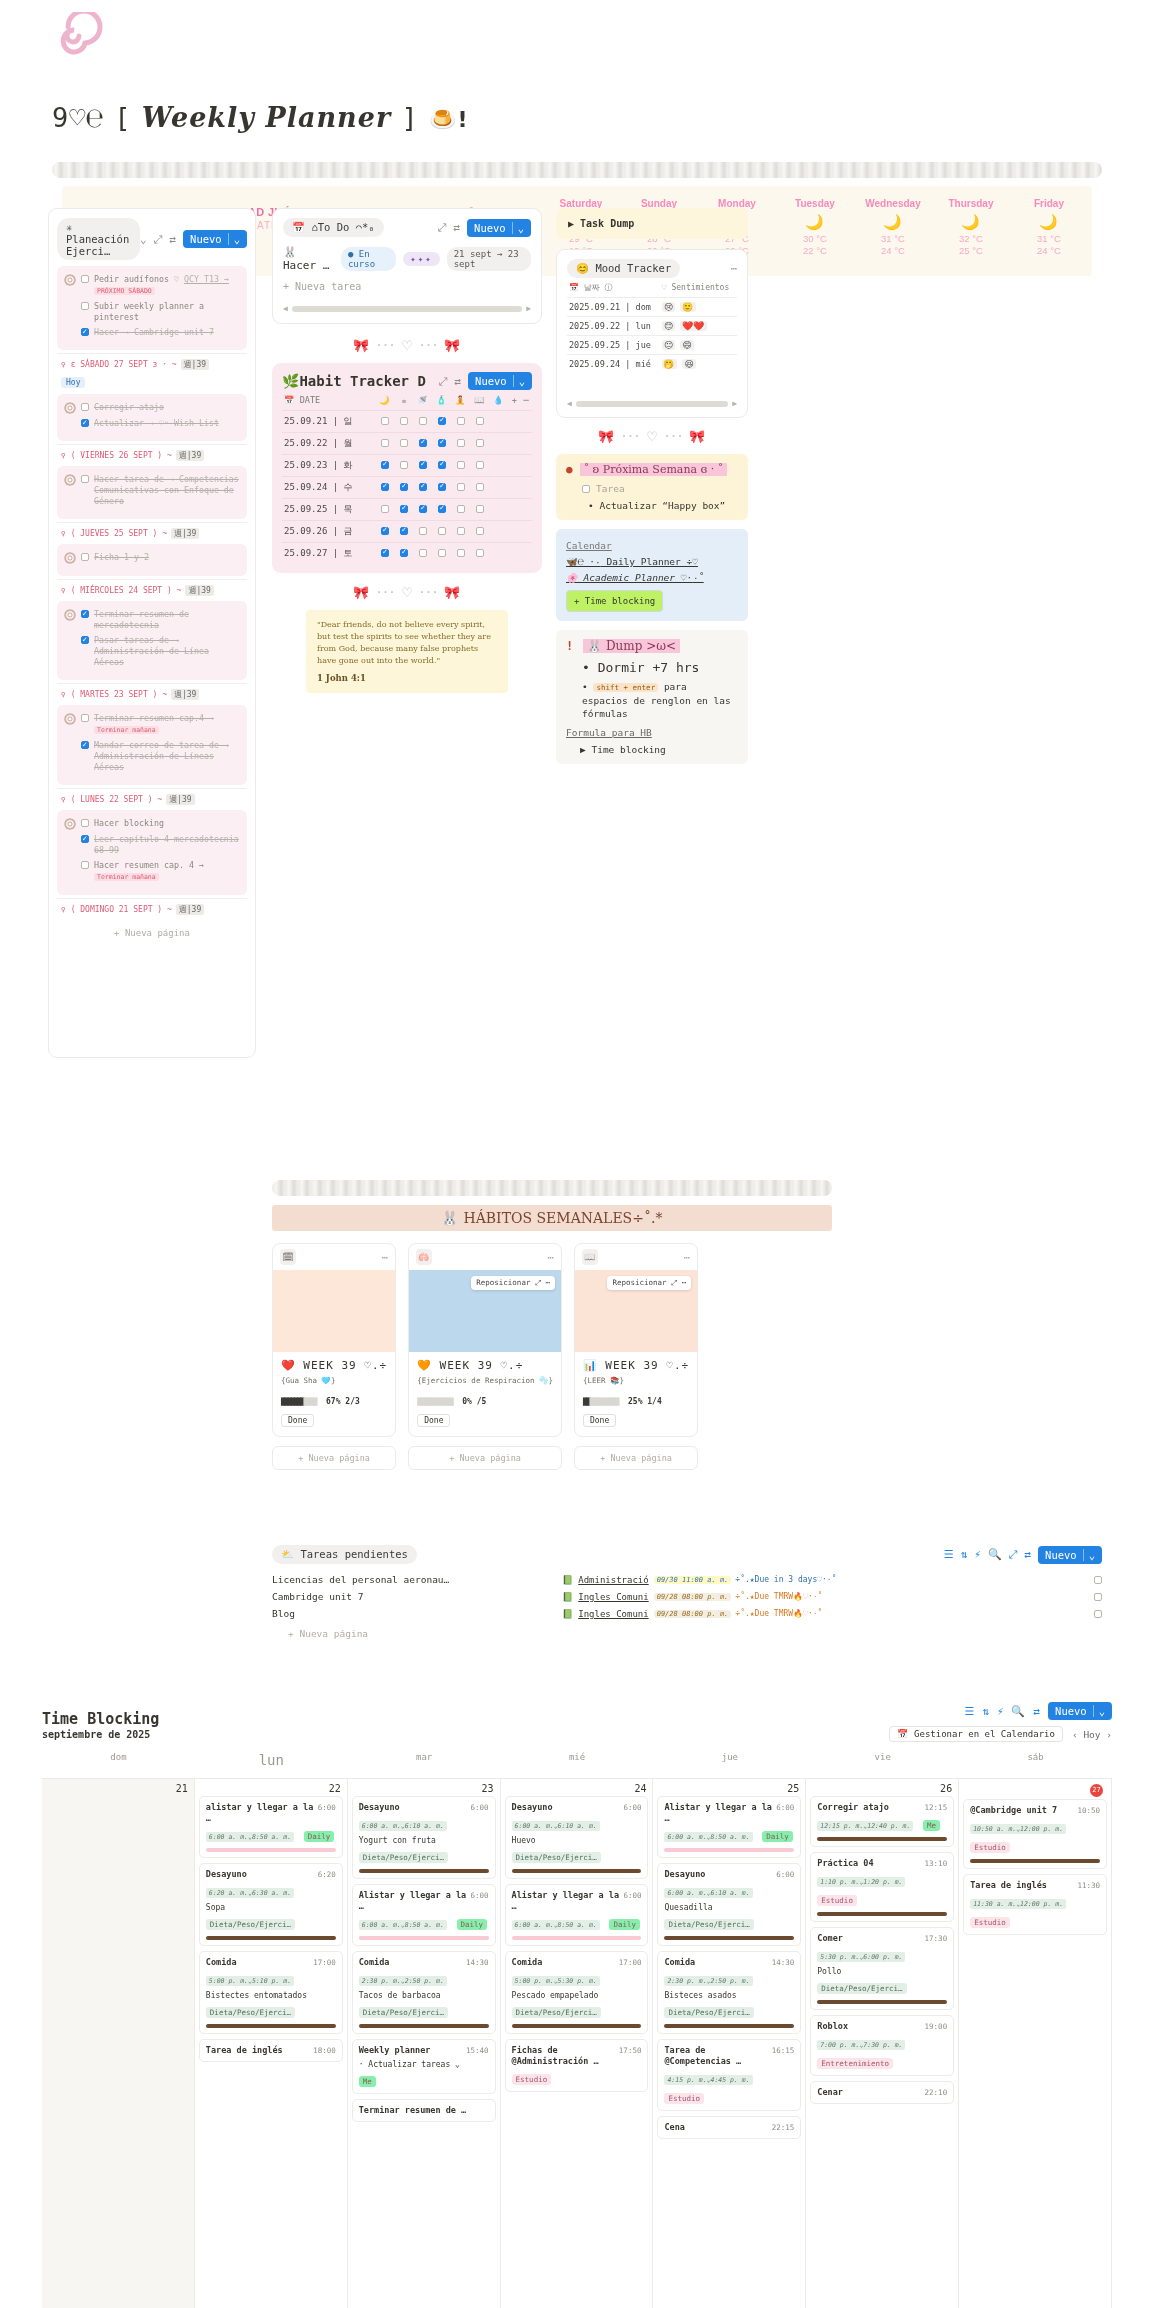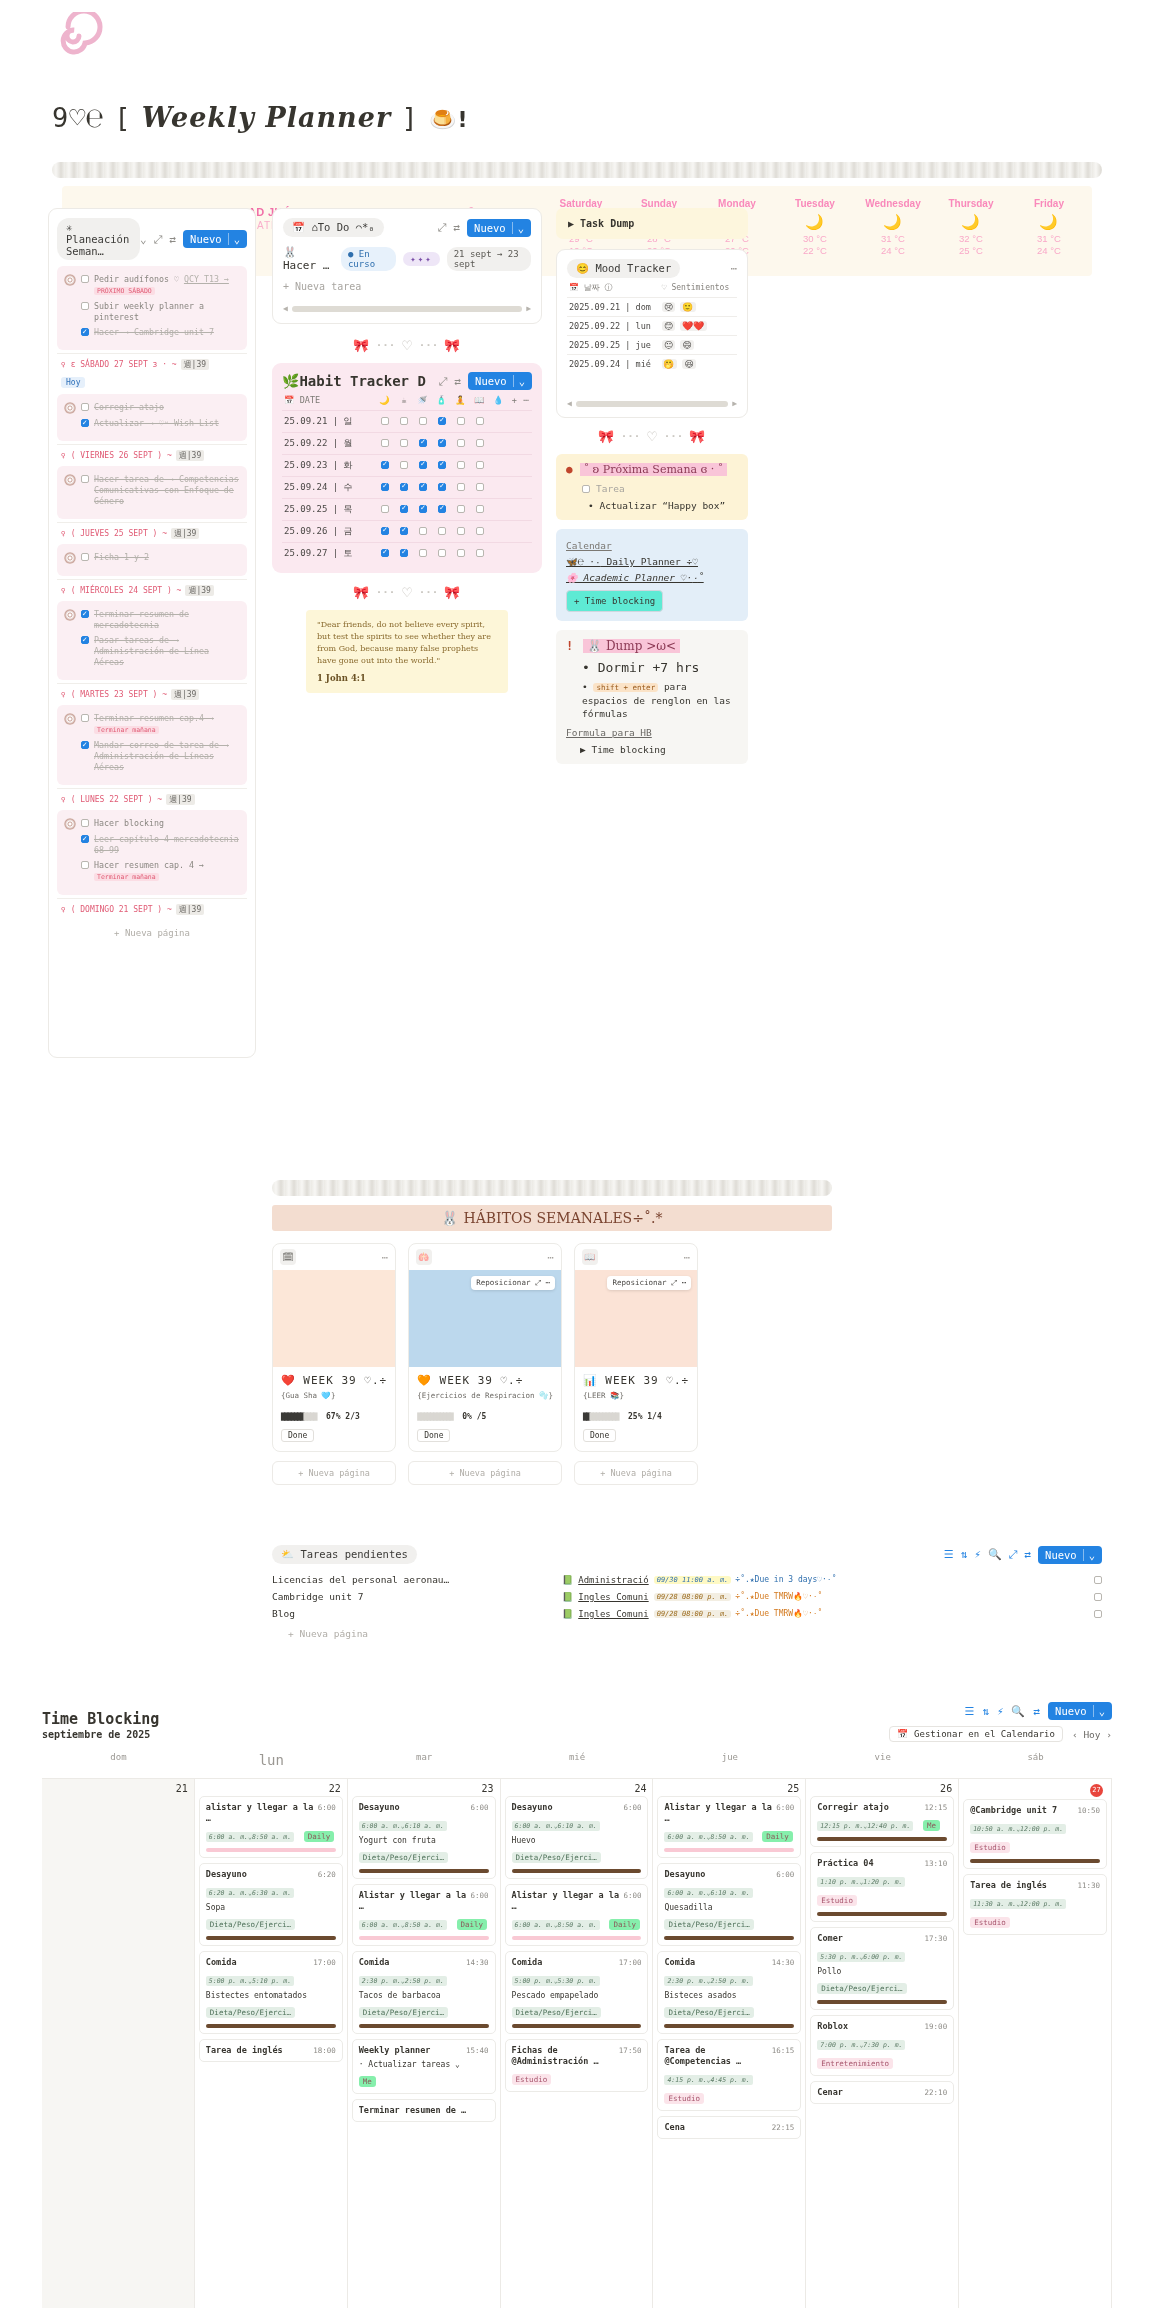--- a/index.html
+++ b/index.html
@@ -117,38 +117,38 @@
                  padding:4px 2px; }
   .mood-tbl td { padding:4px 2px; border-top:1px solid #efedea; color:#4a4845; }
   .emo-chip { background:#f1f0ee; border-radius:3px; padding:0 2px;
               font-family:"DejaVu Sans", sans-serif; font-size:9px;}
   .prox { background:#fdf3d6; border-radius:6px; padding:9px 10px; }
   .hl-pink { background:#f9c5d8; color:#8c3a55; padding:0 4px;
              font-family:"DejaVu Serif", serif; font-size:11px; }
   .calbox { background:#e3eef8; border-radius:6px; padding:9px 10px; font-size:9.5px;
             line-height:16px; }
   .tb-btn { display:inline-block; border:1px solid #cfd7df; border-radius:4px;
-            padding:2px 7px; font-size:9px; background:#5eead4; margin-top:4px;}
+            padding:2px 7px; font-size:9px; background:#bef264; margin-top:4px;}
   .dumpbox { background:#f7f6f3; border-radius:6px; padding:9px 10px; }
   .kbd { background:#fbe3c7; color:#9a5b1c; border-radius:3px; padding:0 3px;
          font-size:7.5px; }
 
   
   .habitos { position:absolute; left:272px; top:1180px; width:560px; }
   .hs-band { background:#f3ddd0; border-radius:3px; text-align:center; padding:5px;
              font-family:"DejaVu Serif", serif; font-size:14px; color:#7a4430; }
   .hcards { display:flex; gap:12px; margin-top:12px; }
   .hcard { flex:1; border:1px solid #ecebe7; border-radius:8px; overflow:hidden;
            background:#fff; }
   .hcard .top { display:flex; align-items:center; justify-content:space-between;
                 padding:5px 7px; }
   .hcard .ic { width:16px; height:16px; background:#f1f0ee; border-radius:4px;
                display:flex; align-items:center; justify-content:center; font-size:9px;
                font-family:"DejaVu Sans", sans-serif;}
-  .hcard .cover { height:97px; position:relative; }
+  .hcard .cover { height:82px; position:relative; }
   .repos { position:absolute; right:6px; top:6px; background:#fff; border-radius:4px;
            font-size:7.5px; padding:2px 5px; color:#4a4845; box-shadow:0 1px 3px rgba(0,0,0,.12);}
   .hcard .body { padding:7px 8px 9px; }
   .hcard .wk { font-size:11px; letter-spacing:1px; }
   .hcard .sub { font-size:7.5px; color:#6e6b66; margin:4px 0 4px; }
   .bar { display:inline-block; font-size:7px; letter-spacing:-1px; }
   .done { display:inline-block; border:1px solid #e2e0dc; border-radius:3px;
           font-size:8px; padding:1px 6px; margin-top:4px; }
   .newpage2 { border:1px solid #eceae6; border-radius:6px; text-align:center;
               font-size:8.5px; color:#b0ada7; padding:6px; margin-top:9px; }
@@ -274,21 +274,21 @@
     <div class="d">Friday</div>
     <div class="i">🌙</div>
     <div class="hi">31 °C</div>
     <div class="lo">24 °C</div>
   </div>
       </div>
   </div>
 
   <div class="colL card">
     <div class="hdr">
-      <span class="pill">✳ Planeación Seman…</span>
+      <span class="pill">✳ Planeación Ejerci…</span>
       <span class="ico-row">
         <span>⌄</span>
         <span>⤢</span>
         <span>⇄</span>
         <span class="btn-new">
             <span>Nuevo</span>
             <span class="sep">⌄</span>
           </span>
       </span>
     </div>

